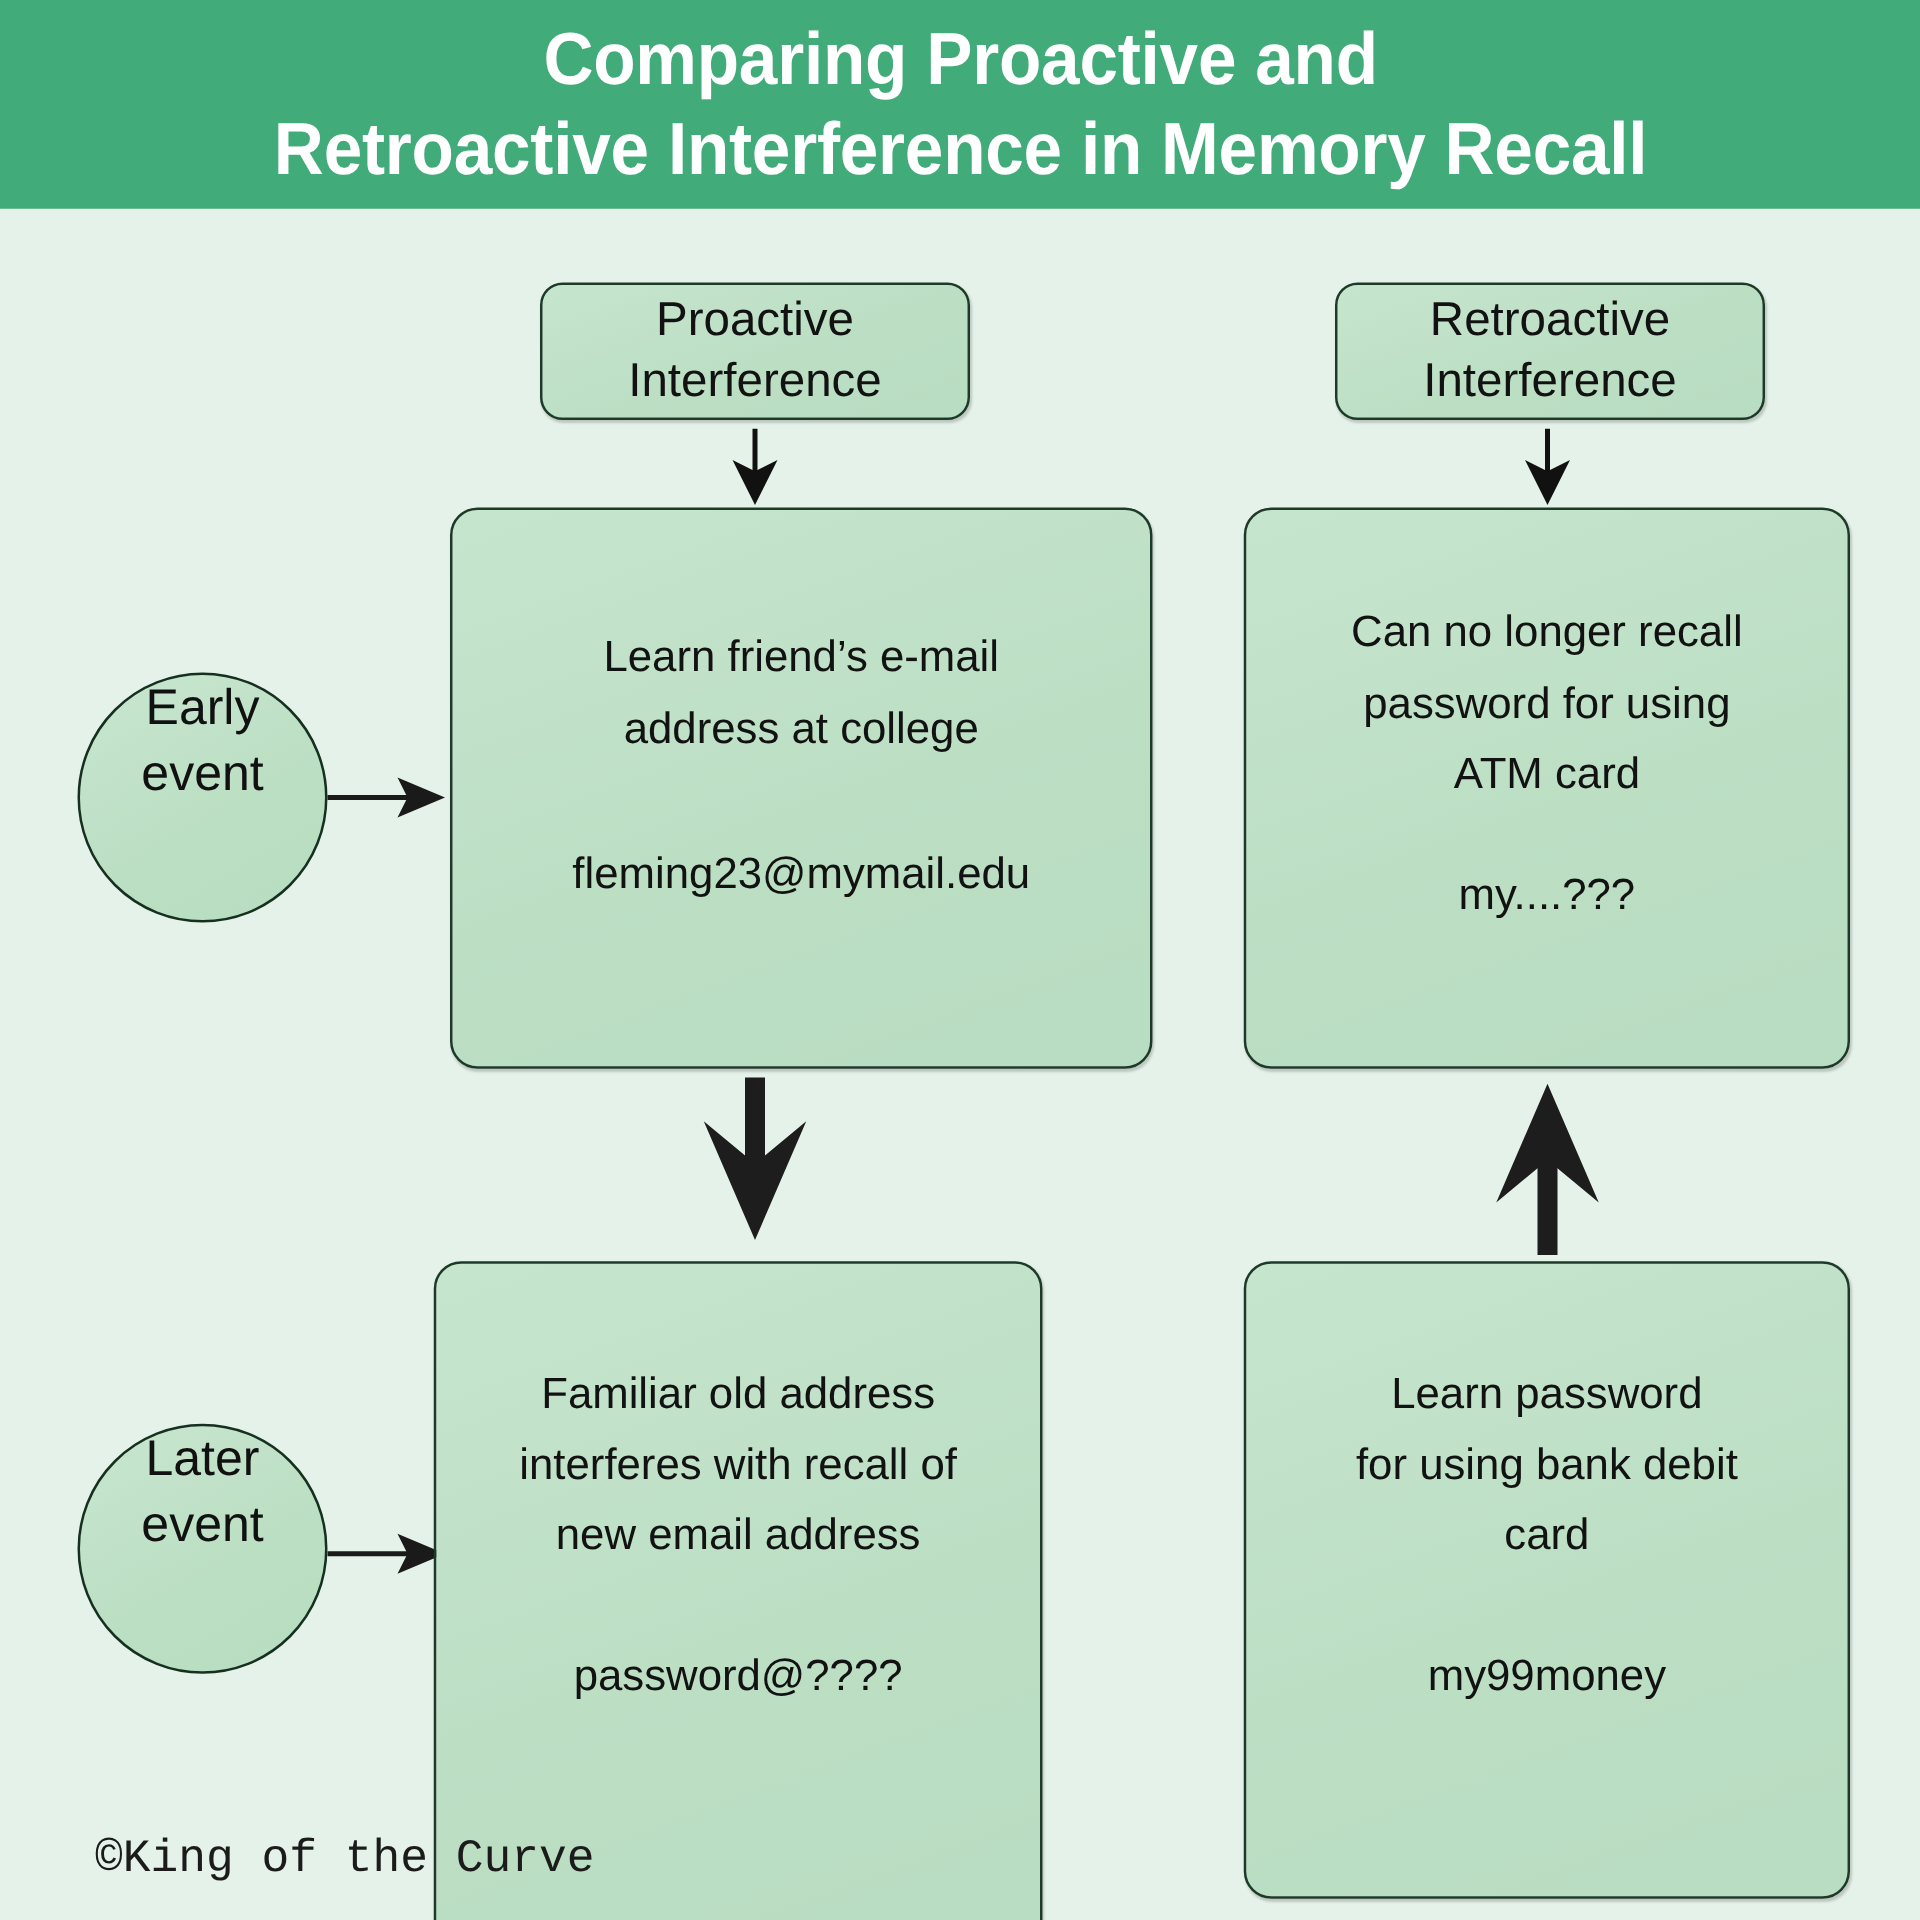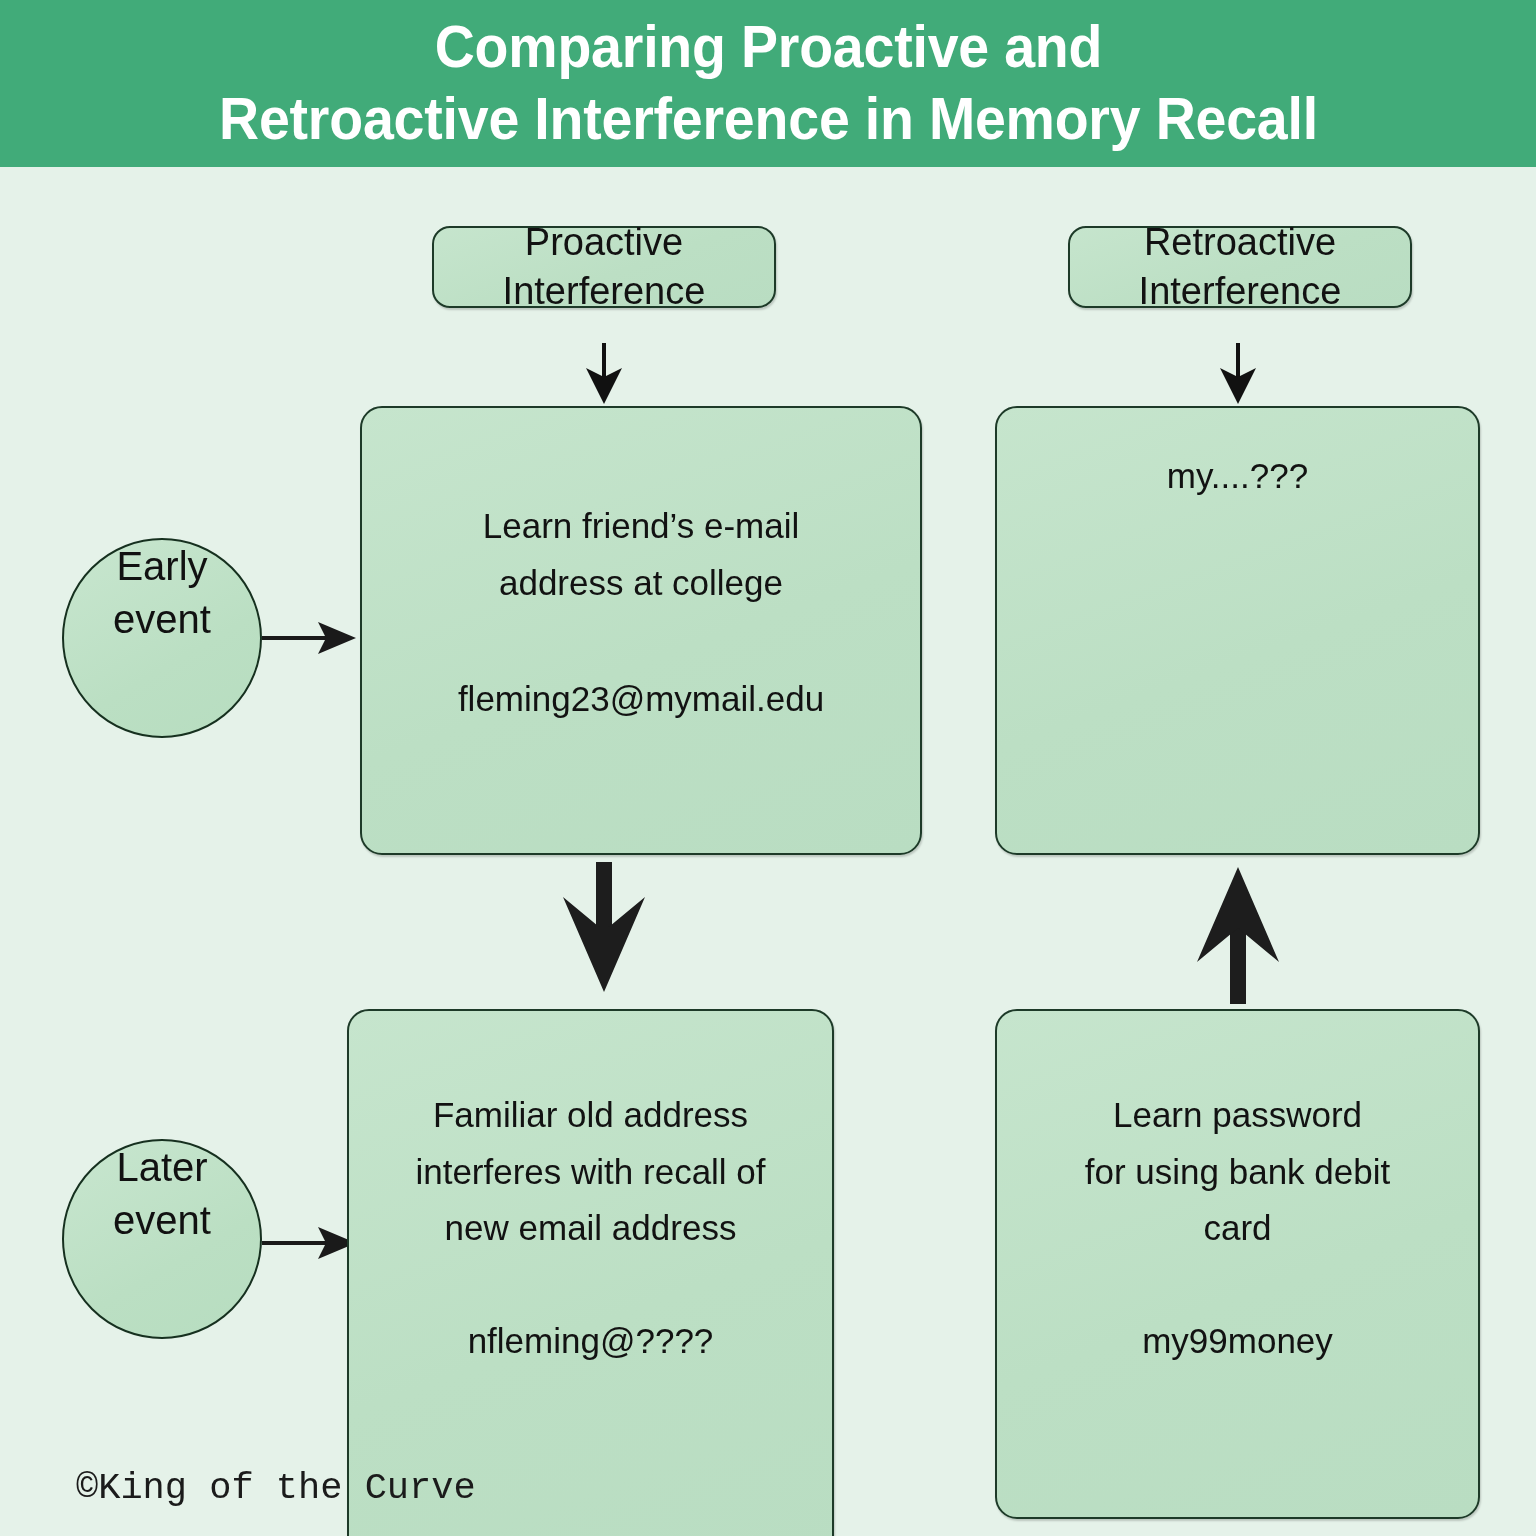--- a/index.html
+++ b/index.html
@@ -39,21 +39,21 @@
     box-shadow:1px 2px 2px rgba(0,0,0,0.18);
     display:flex;
     align-items:center;
     justify-content:center;
     color:#121212;
     text-align:center;
   }
 
   
   .label-box{
-    width:344px;height:82px;
+    width:344px;height:110px;
     border-radius:18px;
     font-size:38px;
     line-height:1.30;
   }
   .label-box[data-name="label-box-proactive"]{left:432px;top:226px;}
   .label-box[data-name="label-box-retroactive"]{left:1068px;top:226px;}
 
   
   .card{
     border-radius:22px;
@@ -180,28 +180,31 @@
 event</span>
   </div>
 
   <div class="node card" id="card-pi-early" data-name="card-proactive-early">
     <div class="card-text" data-name="card-proactive-early-text">Learn friend’s e-mail
 address at college</div>
     <div class="card-sub" data-name="card-proactive-early-example">fleming23@mymail.edu</div>
   </div>
 
   <div class="node card" id="card-ri-early" data-name="card-retroactive-early">
+    <div class="card-text" data-name="card-retroactive-early-text">Can no longer recall
+password for using
+ATM card</div>
     <div class="card-sub" data-name="card-retroactive-early-example">my....???</div>
   </div>
 
   <div class="node card" id="card-pi-later" data-name="card-proactive-later">
     <div class="card-text" data-name="card-proactive-later-text">Familiar old address
 interferes with recall of
 new email address</div>
-    <div class="card-sub" data-name="card-proactive-later-example">nfleming@????</div>
+    <div class="card-sub" data-name="card-proactive-later-example">password@????</div>
   </div>
 
   <div class="node card" id="card-ri-later" data-name="card-retroactive-later">
     <div class="card-text" data-name="card-retroactive-later-text">Learn password
 for using bank debit
 card</div>
     <div class="card-sub" data-name="card-retroactive-later-example">my99money</div>
   </div>
 
   <div class="footer" data-name="copyright-credit">©King of the Curve</div>

